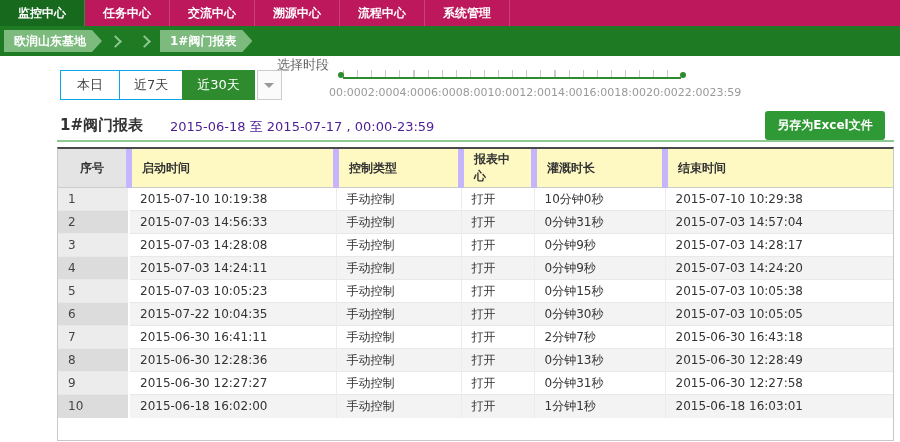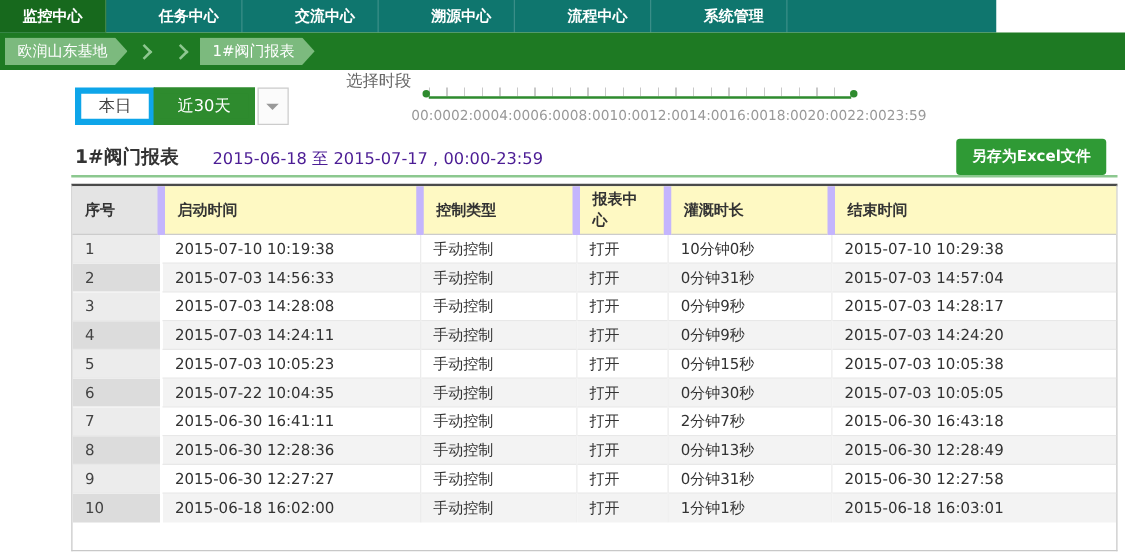--- a/index.html
+++ b/index.html
@@ -1,39 +1,39 @@
 <!DOCTYPE html>
 <html><head>
 <meta charset="utf-8">
 <style>
   * { margin:0; padding:0; box-sizing:border-box; }
   body { background:#fff; font-family:"DejaVu Sans","Liberation Sans",sans-serif; }
   .stage { position:relative; width:900px; height:442px; background:#fff; overflow:hidden; }
 
   
-  .topnav { position:absolute; left:0; top:0; width:797px; height:26px;
-            background:#0f766e; display:flex;gap:24px; }
+  .topnav { position:absolute; left:0; top:0; width:900px; height:26px;
+            background:#be185d; display:flex; }
   .nav-item { color:#fff; font-size:12px; font-weight:bold; line-height:26px;
               padding:0 18px; cursor:pointer; border-right:1px solid rgba(255,255,255,.18); }
   .nav-item.active { background:#17691d; }
 
   
   .breadcrumb { position:absolute; left:0; top:26px; width:900px; height:30px;
                 background:#1e7a23; display:flex; align-items:center; padding-left:4px; }
   .crumb { height:22px; line-height:22px; background:#7cba7e; color:#fff;
-           font-size:12px; font-weight:normal; padding:0 16px 0 10px; position:relative;
+           font-size:12px; font-weight:bold; padding:0 16px 0 10px; position:relative;
            clip-path:polygon(0 0, calc(100% - 10px) 0, 100% 50%, calc(100% - 10px) 100%, 0 100%);
            cursor:pointer; }
   .crumb-sep { width:9px; height:9px; border-top:2px solid #8fc791; border-right:2px solid #8fc791;
                transform:rotate(45deg); margin:0 11px 0 9px; flex:0 0 auto; }
 
   
   .filters { position:absolute; left:60px; top:70px; display:flex; }
   .fbtn { min-width:60px; height:30px; padding:0 14px; font-size:13px; color:#444;
-          background:#fff; border:5px solid #0ea5e9; margin-left:-1px; cursor:pointer;
+          background:#fff; border:1px solid #0ea5e9; margin-left:-1px; cursor:pointer;
           font-family:inherit; }
   .fbtn:first-child { margin-left:0; }
   .fbtn.active { background:#2e8b2e; border-color:#2e8b2e; color:#fff; font-weight:normal; }
   .caret-btn { width:25px; height:30px; background:#fbfbfb; border:1px solid #ccc;
                margin-left:2px; cursor:pointer; position:relative; }
   .caret-btn .caret { position:absolute; left:50%; top:50%; margin:-2px 0 0 -5px;
                width:0; height:0; border-left:5px solid transparent;
                border-right:5px solid transparent; border-top:5px solid #999; }
 
   
@@ -62,21 +62,21 @@
 
   
   .table-wrap { position:absolute; left:57px; top:147px; width:837px; height:294px;
           border-top:2px solid #4a4a4a; border-left:1px solid #c8c8c8;
           border-right:1px solid #c8c8c8; border-bottom:1px solid #c8c8c8;
           background:#fff; }
   table { width:100%; border-collapse:collapse; font-size:12px; color:#333;
           table-layout:fixed; }
   th { font-weight:bold; text-align:left; height:22px; padding:2px 10px;
           background:#fef9c3; border-bottom:1px solid #ccc; border-left:6px solid #c4b5fd; }
-  th:first-child { background:#e4e4e4; border-left:none; border-right:2px solid #fff; }
+  th:first-child { background:#e4e4e4; border-left:none; border-right:2px solid #fff;text-align:center; }
   td { height:23px; padding:1px 10px; border-top:1px solid #e8e8e8;
           border-left:1px solid #ececec; overflow:hidden; white-space:nowrap; }
   tbody tr:first-child td { border-top:none; }
   td.num { background:#ececec; border-left:none; border-right:2px solid #fff; color:#444; }
   tbody tr:nth-child(even) td { background:#f3f3f3; }
   tbody tr:nth-child(even) td.num { background:#dcdcdc; }
 </style>
 </head>
 <body>
 
@@ -93,20 +93,21 @@
 
   <div class="breadcrumb">
     <div class="crumb">欧润山东基地</div>
     <span class="crumb-sep"></span>
     <span class="crumb-sep"></span>
     <div class="crumb">1#阀门报表</div>
   </div>
 
   <div class="filters">
     <button class="fbtn">本日</button>
+    <button class="fbtn">近7天</button>
     <button class="fbtn active">近30天</button>
     <button class="caret-btn">
       <span class="caret"></span>
     </button>
   </div>
 
   <span class="period-label">选择时段</span>
   <div class="slider">
     <div class="ticks"></div>
     <div class="track"></div>

